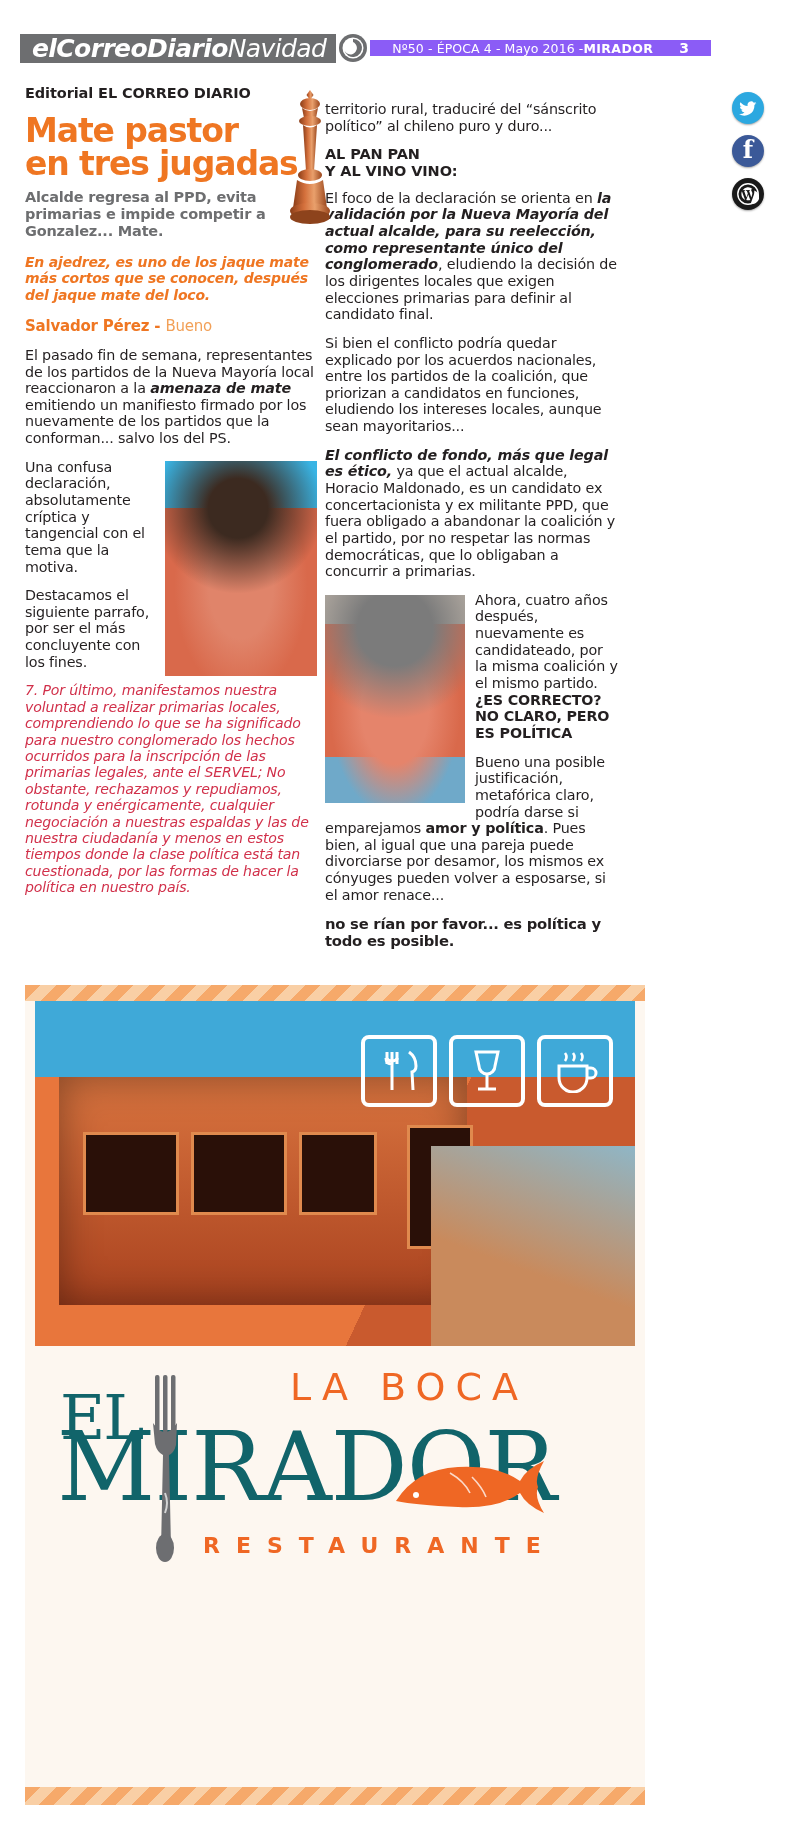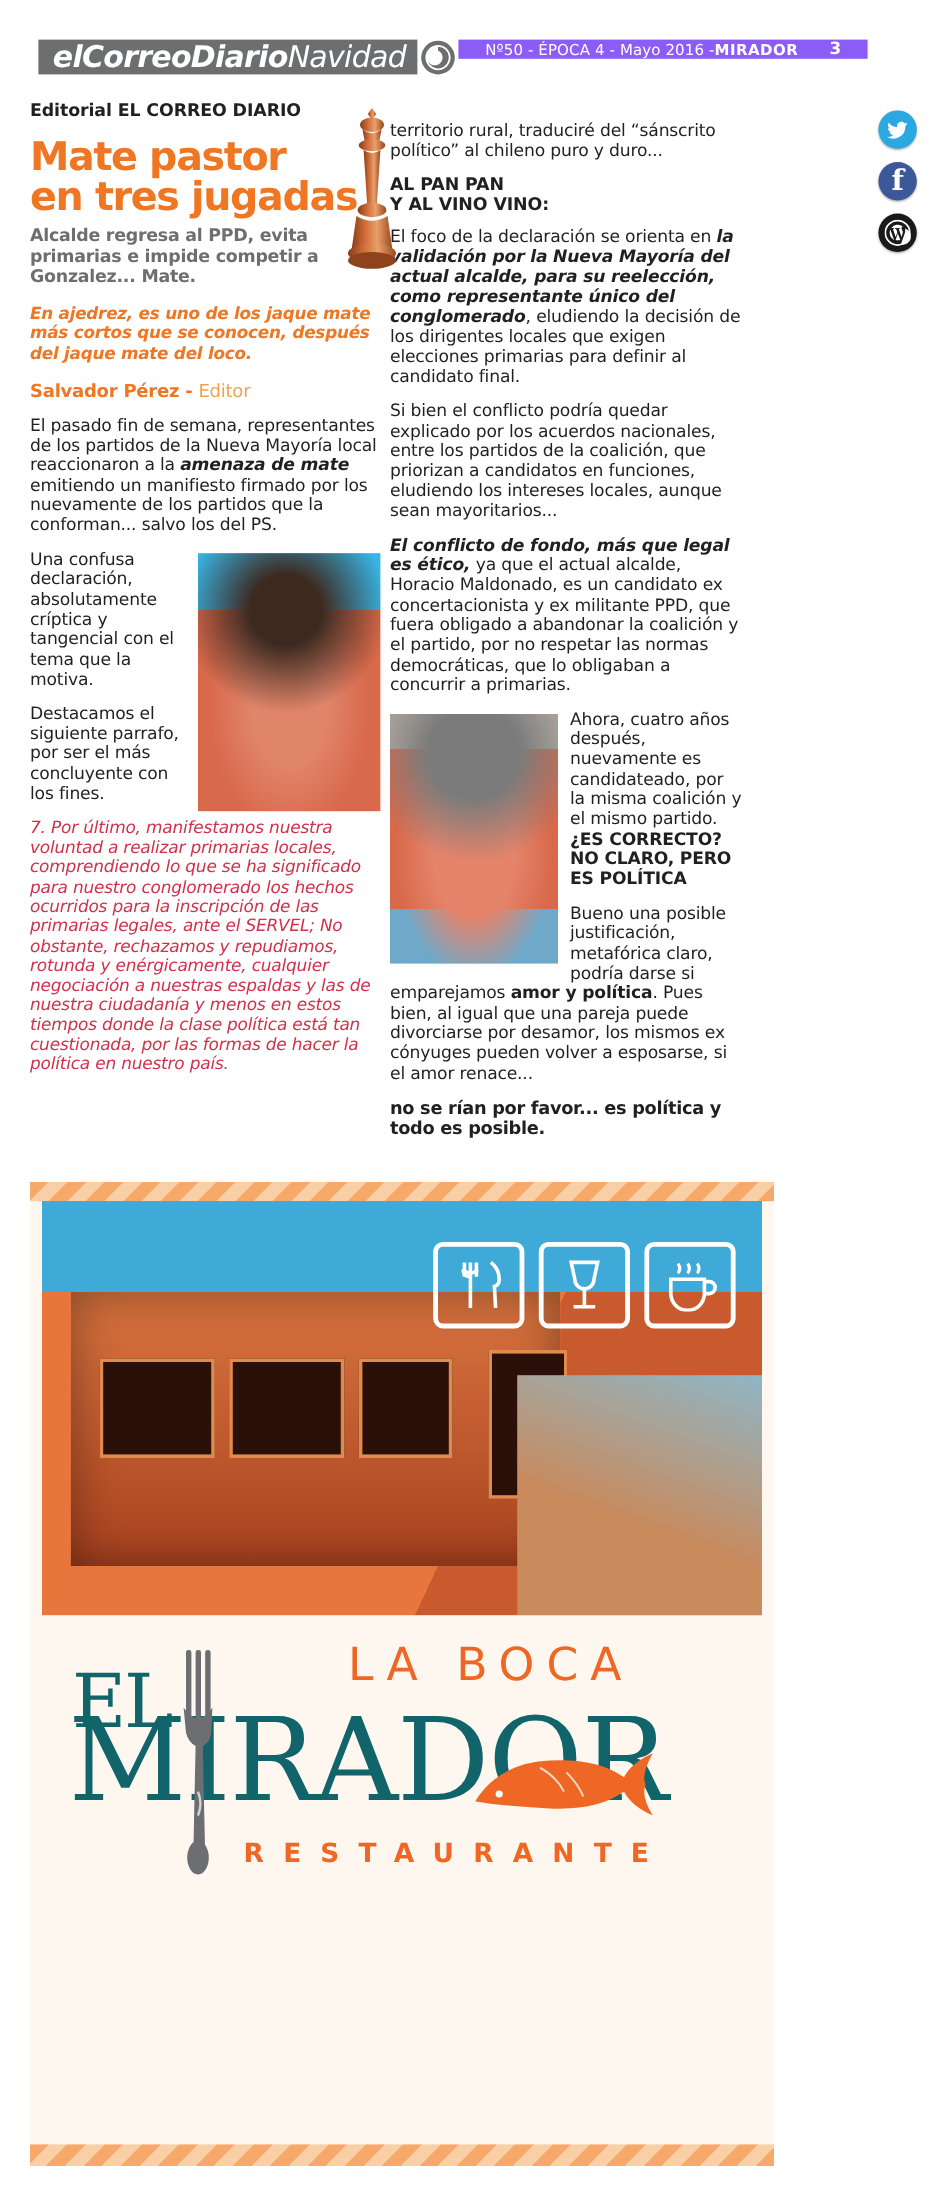--- a/index.html
+++ b/index.html
@@ -8,22 +8,22 @@
     width:788px; height:1829px;
     background:#ffffff;
     font-family:"DejaVu Sans", sans-serif;
     color:#231f20;
     overflow:hidden;
     position:relative;
   }
 
   
   .masthead {
-    position:absolute; left:32px; top:33px; width:622px; height:30px;
-    display:flex; align-items:flex-start;
+    position:absolute; left:20px; top:33px; width:622px; height:30px;
+    display:flex; align-items:center;
   }
   .mast-name {
     background:#6d6e70; color:#ffffff;
     display:flex; align-items:center;
     padding:0 10px 0 12px;
     font-size:25px; font-style:italic; letter-spacing:-0.6px;
     white-space:nowrap; font-family:"DejaVu Sans", sans-serif;
   }
   .mast-name b { font-weight:bold; }
   .mast-name span.light { font-weight:normal; }
@@ -250,21 +250,21 @@
 
   <div class="col-left">
     <div class="kicker">Editorial EL CORREO DIARIO</div>
     <div class="headline">
       <div>Mate pastor</div>
       <div>en tres jugadas</div>
     </div>
     <div class="standfirst">Alcalde regresa al PPD, evita primarias e impide competir a Gonzalez... Mate.</div>
     <div class="lead-italic">En ajedrez, es uno de los jaque mate más cortos que se conocen, después del jaque mate del loco.</div>
     <div class="byline">
-      <b>Salvador Pérez</b><b> - </b><span>Editor</span>
+      <b>Salvador Pérez</b><b> - </b><span>Bueno</span>
     </div>
 
     <p class="body"><span>El pasado fin de semana, representantes de los partidos de la Nueva Mayoría local reaccionaron a la </span><b><i>amenaza de mate</i></b><span> emitiendo un manifiesto firmado por los nuevamente de los partidos que la conforman... salvo los del PS.</span></p>
 
     <div class="photo photo-1"></div>
 
     <p class="body">Una confusa declaración, absolutamente críptica y tangencial con el tema que la motiva.</p>
     <p class="body">Destacamos el siguiente parrafo, por ser el más concluyente con los fines.</p>
     <p class="red-italic">7. Por último, manifestamos nuestra voluntad a realizar primarias locales, comprendiendo lo que se ha significado para nuestro conglomerado los hechos ocurridos para la inscripción de las primarias legales, ante el SERVEL; No obstante, rechazamos y repudiamos, rotunda y enérgicamente, cualquier negociación a nuestras espaldas y las de nuestra ciudadanía y menos en estos tiempos donde la clase política está tan cuestionada, por las formas de hacer la política en nuestro país.</p>
   </div>

